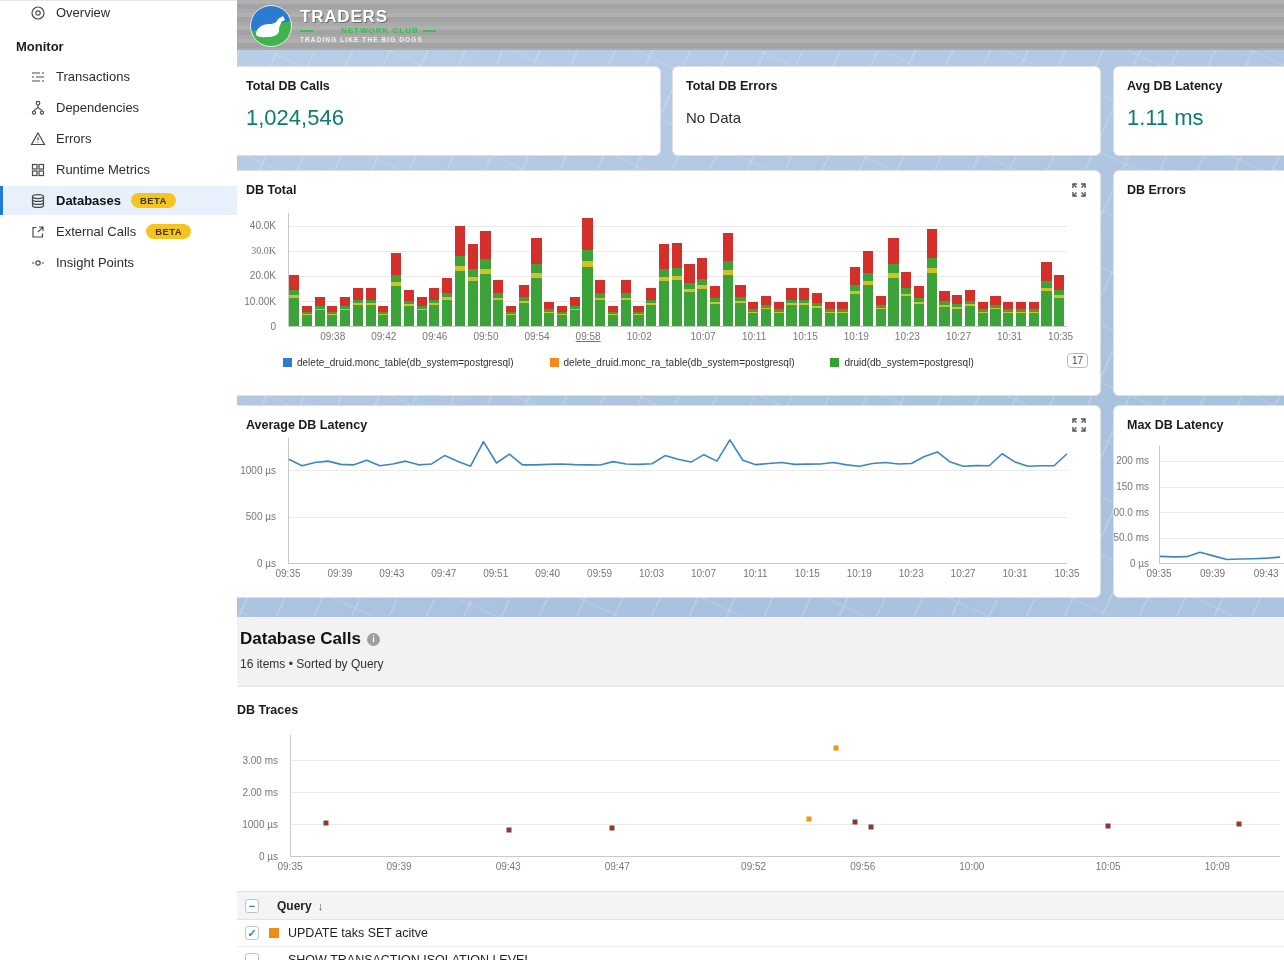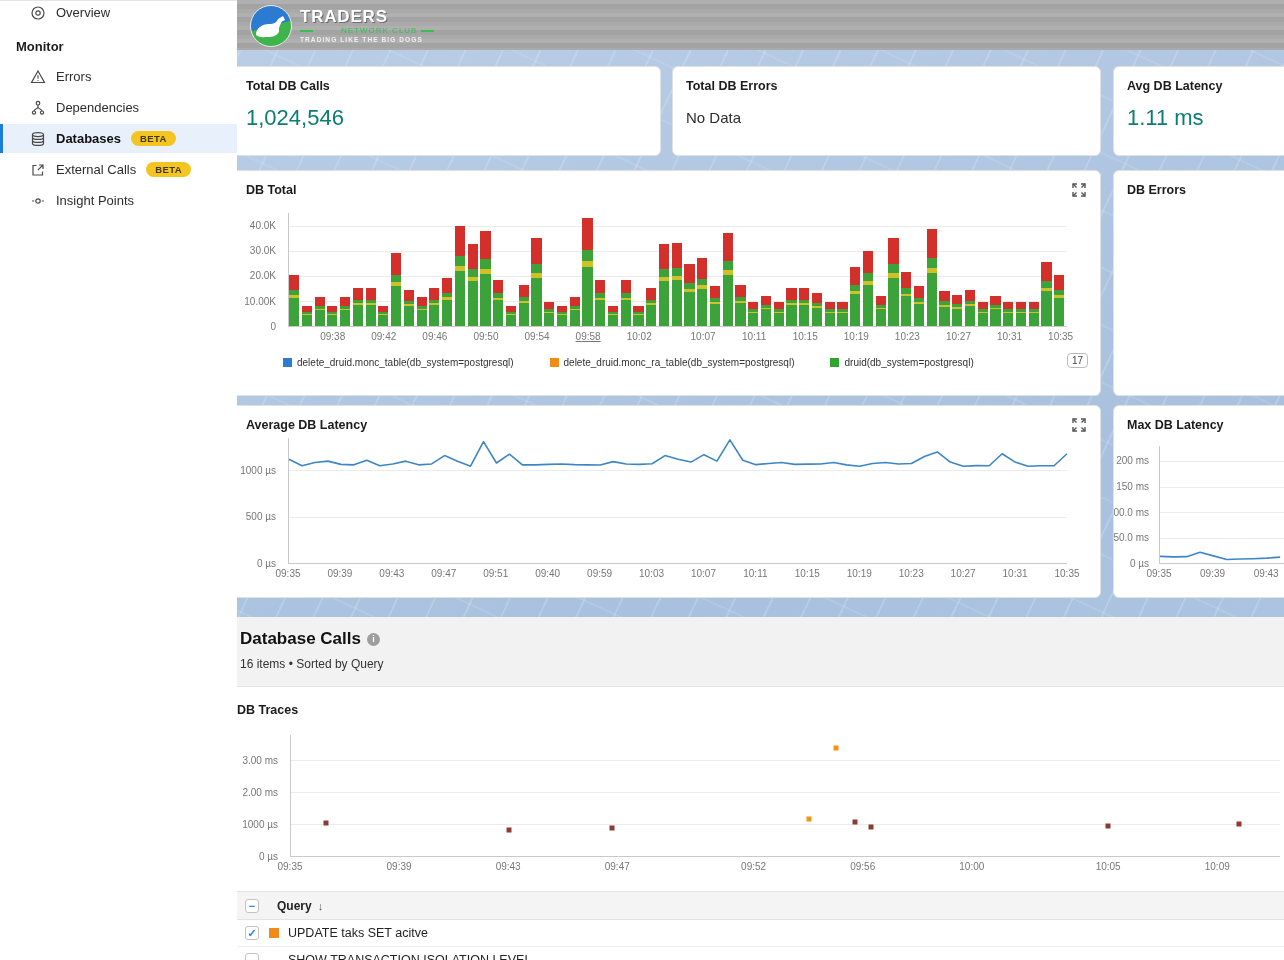--- a/index.html
+++ b/index.html
@@ -22,21 +22,21 @@
   #banner{position:absolute;left:228px;top:0;width:1056px;height:50px;
     background:repeating-linear-gradient(180deg,#b0b0b0 0 4px,#a3a3a3 4px 9px,#aaaaaa 9px 13px);}
   #logo{position:absolute;left:22px;top:5px;display:flex;align-items:center;gap:8px;}
   #logo-circle{width:40px;height:40px;border-radius:50%;overflow:hidden;position:relative;
     background:linear-gradient(165deg,#2b7bd0 0 50%,#3fb44d 50% 100%);border:1px solid #e8e8e8;}
   #logo-circle svg{position:absolute;left:2px;top:7px;}
   .logo-text{display:flex;flex-direction:column;line-height:1;}
   .logo-title{font-size:17px;font-weight:800;color:#fff;letter-spacing:.8px;text-shadow:1px 1px 0 #6b6b6b;}
   .logo-sub{display:flex;align-items:center;gap:4px;margin-top:2px;}
   .logo-sub .dash{height:2px;width:13px;background:#35c04f;}
-  .logo-subtext{font-size:8px;font-weight:normal;color:#35c04f;letter-spacing:1px;padding-left:24px;}
+  .logo-subtext{font-size:8px;font-weight:bold;color:#35c04f;letter-spacing:1px;padding-left:24px;}
   .logo-tag{font-size:6.5px;color:#efefef;letter-spacing:1.1px;margin-top:2px;font-weight:bold;}
   
   .card{position:absolute;background:#fff;border:1px solid #e0e0e0;border-radius:6px;box-sizing:border-box;}
   .card-title{position:absolute;left:13px;top:12px;font-size:12.5px;font-weight:bold;color:#1b1b1b;}
   .stat-value{position:absolute;left:13px;top:38px;font-size:22px;color:#0c7c74;}
   .stat-value.muted{font-size:15px;color:#2e2e2e;top:42px;}
   .expand-btn{position:absolute;right:14px;top:12px;width:14px;height:14px;cursor:pointer;}
   
   .chart{position:absolute;}
   .plot{position:absolute;border-left:1px solid #c9c9c9;border-bottom:1px solid #c9c9c9;}
@@ -106,34 +106,49 @@
       <div class="side-item" style="margin-top: -3px;">
         <svg width="16" height="16" viewBox="0 0 16 16" fill="none" stroke="#4a4a4a" stroke-width="1.2">
           <circle cx="8" cy="8" r="6"></circle>
           <circle cx="8" cy="8" r="2.2"></circle>
         </svg>
         <span class="lbl">Overview</span>
       </div>
       <div class="side-section">Monitor</div>
       <div class="side-item">
         <svg width="16" height="16" viewBox="0 0 16 16" fill="none" stroke="#4a4a4a" stroke-width="1.2">
-          <path d="M8 2 14.5 13.5H1.5Z"></path>
-          <path d="M8 6.2v3.2"></path>
-          <path d="M8 11.2v.9"></path>
-        </svg>
-        <span class="lbl">Errors</span>
+          <path d="M2 4h8M12 4h2M2 8h2M6 8h8M2 12h8M12 12h2"></path>
+        </svg>
+        <span class="lbl">Transactions</span>
       </div>
       <div class="side-item">
         <svg width="16" height="16" viewBox="0 0 16 16" fill="none" stroke="#4a4a4a" stroke-width="1.2">
           <circle cx="8" cy="3.2" r="1.8"></circle>
           <path d="M8 5v2M8 7c0 2-4 2-4 4M8 7c0 2 4 2 4 4"></path>
           <circle cx="4" cy="12.6" r="1.6"></circle>
           <circle cx="12" cy="12.6" r="1.6"></circle>
         </svg>
         <span class="lbl">Dependencies</span>
+      </div>
+      <div class="side-item">
+        <svg width="16" height="16" viewBox="0 0 16 16" fill="none" stroke="#4a4a4a" stroke-width="1.2">
+          <path d="M8 2 14.5 13.5H1.5Z"></path>
+          <path d="M8 6.2v3.2"></path>
+          <path d="M8 11.2v.9"></path>
+        </svg>
+        <span class="lbl">Errors</span>
+      </div>
+      <div class="side-item">
+        <svg width="16" height="16" viewBox="0 0 16 16" fill="none" stroke="#4a4a4a" stroke-width="1.2">
+          <rect x="2.5" y="2.5" width="4.5" height="4.5"></rect>
+          <rect x="9" y="2.5" width="4.5" height="4.5"></rect>
+          <rect x="2.5" y="9" width="4.5" height="4.5"></rect>
+          <rect x="9" y="9" width="4.5" height="4.5"></rect>
+        </svg>
+        <span class="lbl">Runtime Metrics</span>
       </div>
       <div class="side-item sel">
         <svg width="16" height="16" viewBox="0 0 16 16" fill="none" stroke="#4a4a4a" stroke-width="1.2">
           <ellipse cx="8" cy="3.6" rx="5.5" ry="2"></ellipse>
           <path d="M2.5 3.6v2.8c0 1.1 2.5 2 5.5 2s5.5-.9 5.5-2V3.6M2.5 6.6v2.8c0 1.1 2.5 2 5.5 2s5.5-.9 5.5-2V6.6M2.5 9.6v2.8c0 1.1 2.5 2 5.5 2s5.5-.9 5.5-2V9.6"></path>
         </svg>
         <span class="lbl">Databases</span>
         <span class="beta">BETA</span>
       </div>
       <div class="side-item">
@@ -172,21 +187,21 @@
       <svg width="14" height="14" viewBox="0 0 14 14" stroke="#555" stroke-width="1.4" fill="none">
         <path d="M1 5V1h4M9 1h4v4M13 9v4H9M5 13H1V9"></path>
           <path d="M1 1l3.5 3.5M13 1 9.5 4.5M13 13 9.5 9.5M1 13l3.5-3.5"></path>
       </svg>
     </div>
     <div class="chart" style="left:55px;top:42px;width:779px;height:114px">
       <div class="ylab">
           <div class="yt" style="top: calc(100% - 6px);">0</div>
           <div class="yt" style="top: calc(77.7778% - 6px);">10.00K</div>
           <div class="yt" style="top: calc(55.5556% - 6px);">20.0K</div>
-          <div class="yt" style="top: calc(33.3333% - 6px);">30.0K</div>
+          <div class="yt" style="top: calc(33.3333% - 6px); font-family: Liberation Serif, serif;">30.0K</div>
           <div class="yt" style="top: calc(11.1111% - 6px);">40.0K</div>
         </div>
       <div class="plot" style="left:0;top:0;right:0;bottom:0">
           <div class="grid" style="top: 77.7778%;"></div>
           <div class="grid" style="top: 55.5556%;"></div>
           <div class="grid" style="top: 33.3333%;"></div>
           <div class="grid" style="top: 11.1111%;"></div>
           <div class="bar" style="left: 0%; width: 1.31148%; height: 45.5556%;">
             <div style="flex: 0.3 1 0%; background: rgb(211, 48, 44);"></div>
             <div style="flex: 0.1 1 0%; background: rgb(59, 163, 58);"></div>

